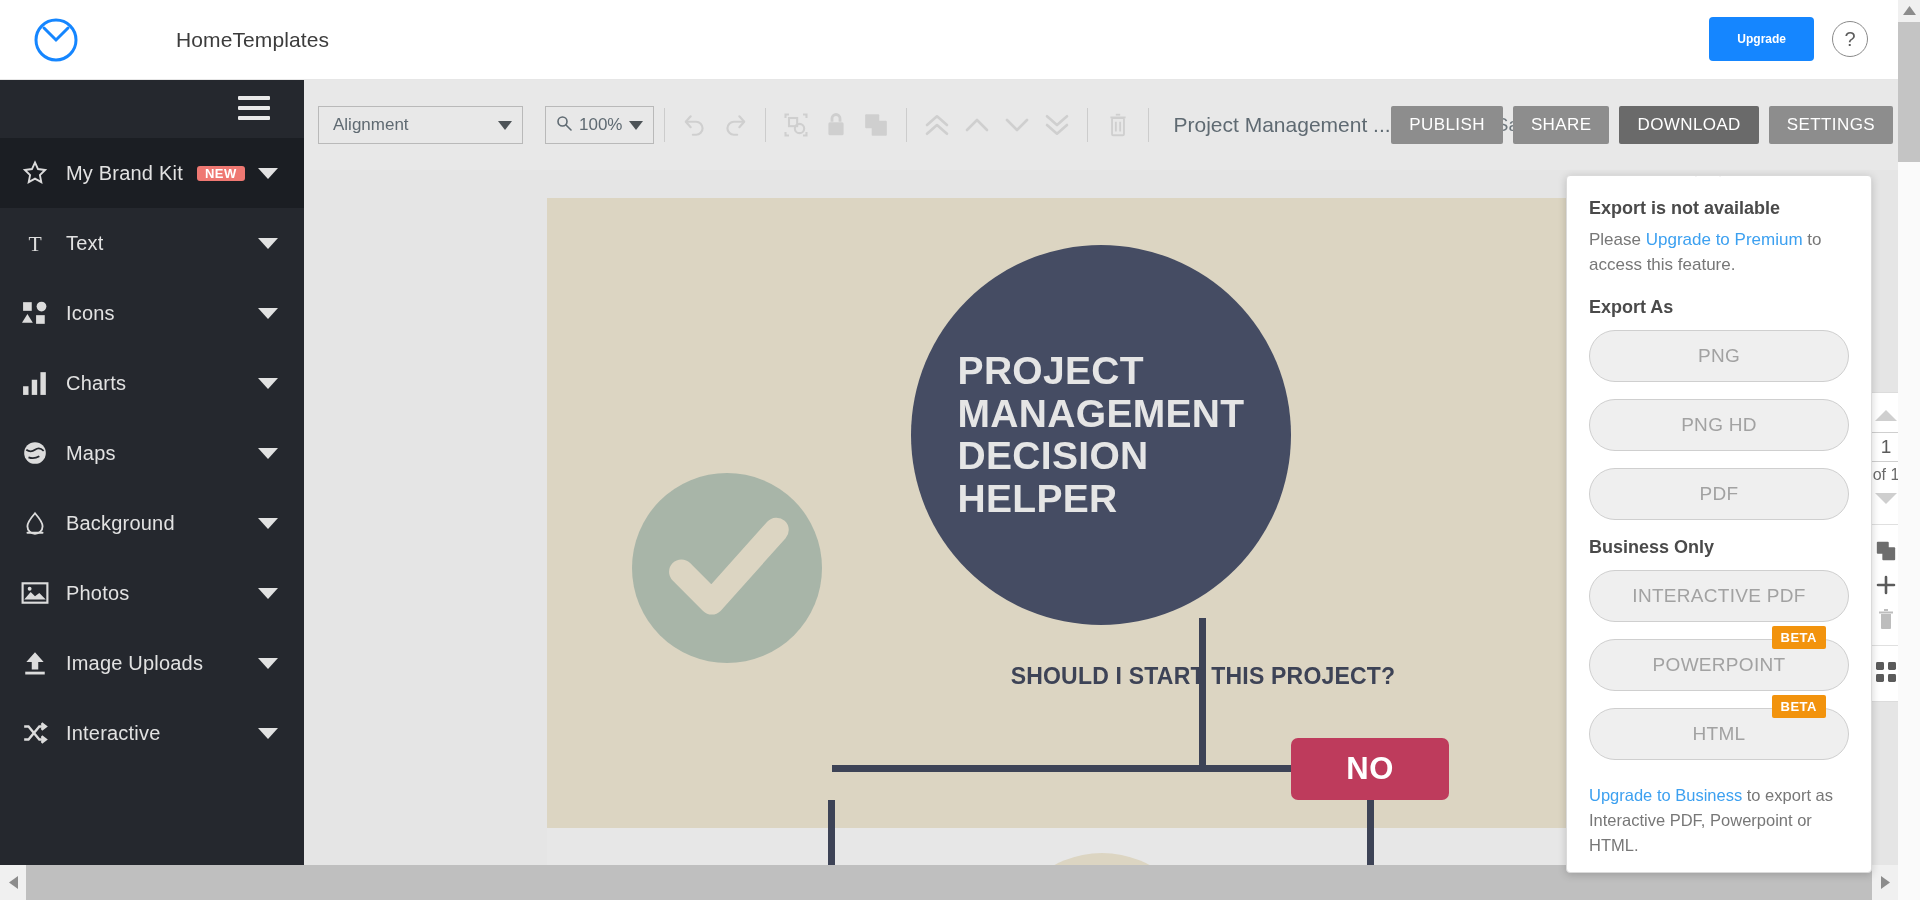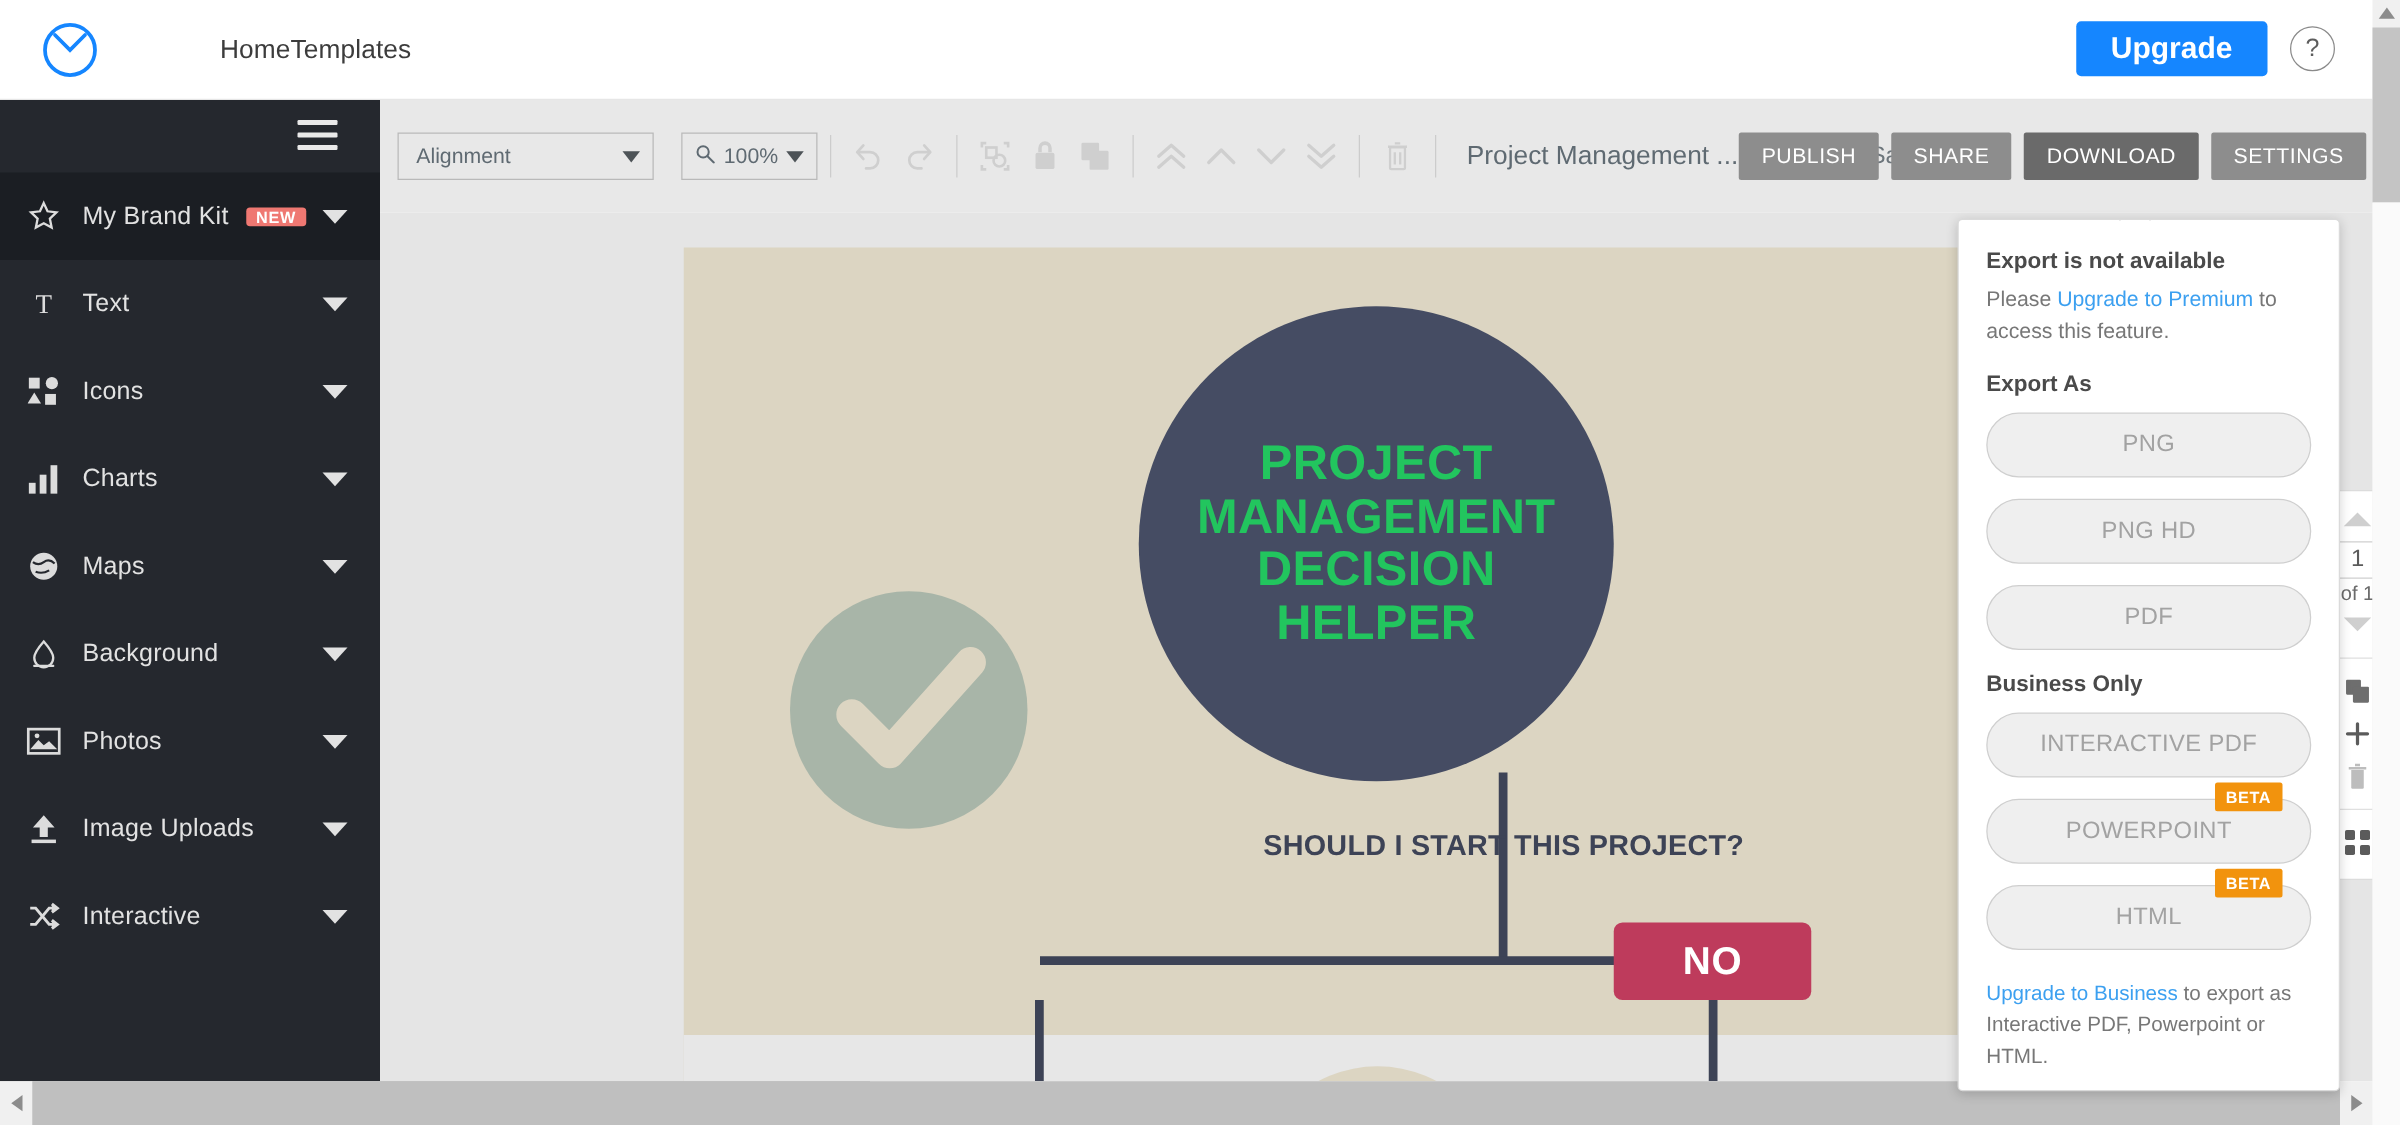--- a/index.html
+++ b/index.html
@@ -20,21 +20,21 @@
   .topnav { display: flex; align-items: center; margin-left: 96px; }
   .topnav-item {
     font-size: 21px; color: #3c3c3c; cursor: pointer; letter-spacing: .1px;
   }
   .top-right {
     position: absolute; right: 30px; top: 17px;
     display: flex; align-items: center; gap: 18px;
   }
   .btn-upgrade {
     background: #1586ff; color: #fff; border: none; border-radius: 4px;
-    font-size: 24px; font-weight: bold; padding: 0 28px; height: 44px;
+    font-size: 12px; font-weight: bold; padding: 0 28px; height: 44px;
     line-height: 44px; cursor: pointer; font-family: inherit;
   }
   .help-circle {
     width: 36px; height: 36px; border-radius: 50%; border: 1.6px solid #8a8a8a;
     color: #5d5d5d; font-size: 20px; display: flex; align-items: center;
     justify-content: center; cursor: pointer;
   }
 
   
   .sidebar {
@@ -118,22 +118,22 @@
   .page-lower {
     position: absolute; left: 0; top: 630px; width: 100%; height: 200px;
     background: #e7e7e7;
   }
   .big-circle {
     position: absolute; left: 364px; top: 47px; width: 380px; height: 380px;
     border-radius: 50%; background: #454c63;
     display: flex; align-items: center; justify-content: center;
   }
   .big-circle-text {
-    color: #22c55e; font-size: 39px; font-weight: bold; line-height: 1.09;
-    text-align: center; letter-spacing: .3px; white-space: pre-line;
+    color: #e5e5e5; font-size: 39px; font-weight: bold; line-height: 1.09;
+    letter-spacing: .3px; white-space: pre-line;
   }
   .side-circle { position: absolute; width: 190px; height: 190px; border-radius: 50%; }
   .circle-check { left: 85px; top: 275px; background: #a8b5a8; }
   .circle-x { left: 1022px; top: 275px; background: #d5a3ab; }
   .connector { position: absolute; background: #3d4356; }
   .question-text {
     position: absolute; left: 0; right: 0; top: 465px; text-align: center;
     font-size: 23px; font-weight: bold; color: #3d4356; letter-spacing: .2px;
   }
   .decision-box {

